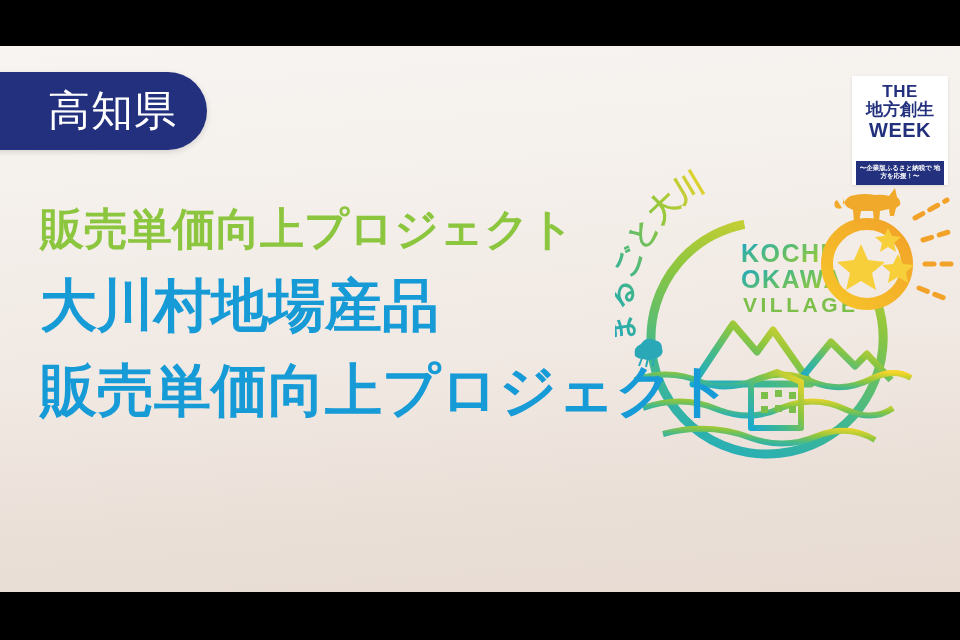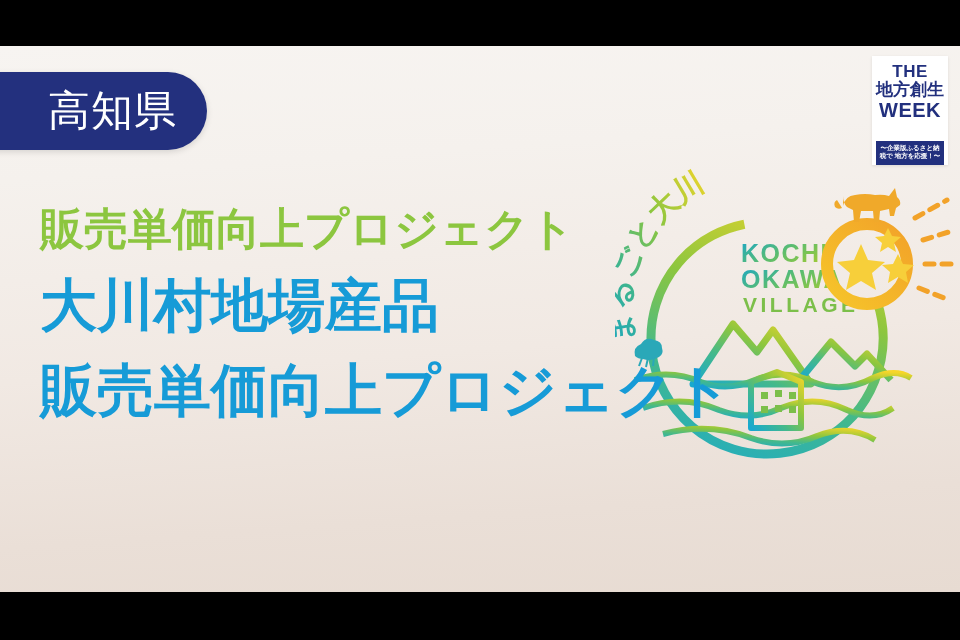--- a/index.html
+++ b/index.html
@@ -52,21 +52,21 @@
     color:#8cc63f; font-size:44px; font-weight:bold;
     line-height:1.1; letter-spacing:0px; margin-top:4px; white-space:nowrap;
   }
   .h-blue {
     color:#169bd7; font-size:57px; font-weight:bold;
     line-height:1.14; letter-spacing:0px; margin-top:20px; white-space:nowrap;
   }
 
   
   .event-logo {
-    position:absolute; right:12px; top:10px; width:76px;
+    position:absolute; right:12px; top:30px; width:96px;
     background:#fff; z-index:7;
     box-shadow:0 1px 3px rgba(0,0,0,.10);
     text-align:center; padding:7px 4px 0 4px;
   }
   .ev-the { color:#22307e; font-size:17px; font-weight:bold; line-height:1.05; letter-spacing:.5px; }
   .ev-jp  { color:#22307e; font-size:17px; font-weight:bold; line-height:1.1; letter-spacing:0; }
   .ev-week{ color:#22307e; font-size:20px; font-weight:bold; line-height:1.05; letter-spacing:.5px; margin-bottom:20px;}
   .ev-tag {
     background:#22307e; color:#fff; font-size:6.5px; font-weight:bold;
     line-height:1.35; padding:3px 2px 4px 2px; letter-spacing:0;

